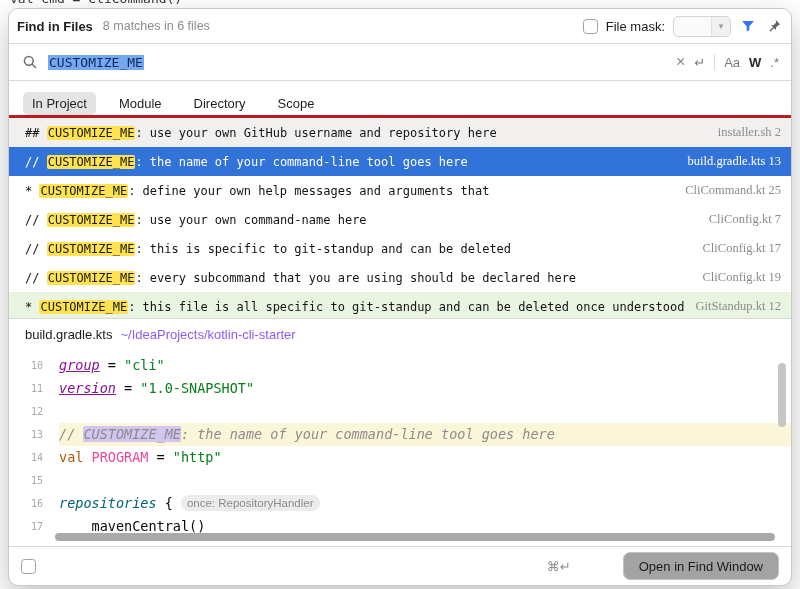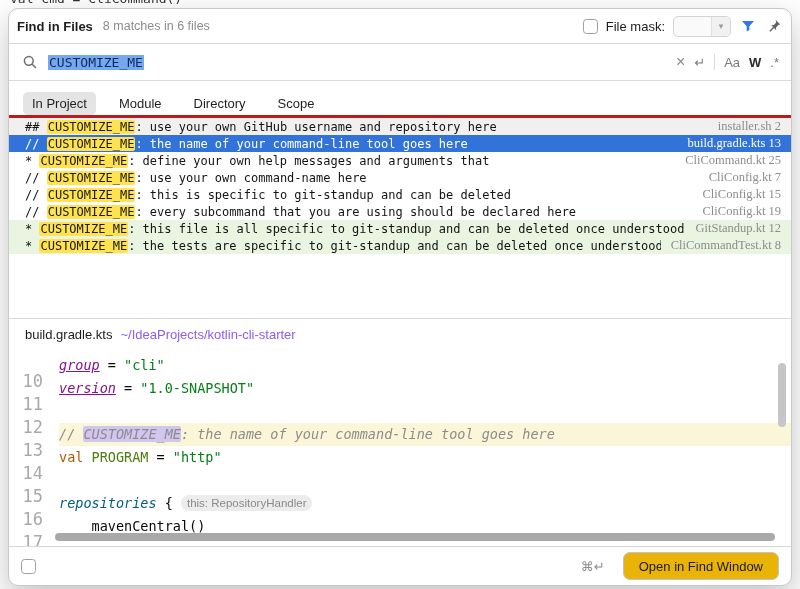--- a/index.html
+++ b/index.html
@@ -36,60 +36,60 @@
   .vdiv{width:1px;height:16px;background:#dcdcdc;flex:none;}
 
   
   .tabs{height:34px;flex:none;display:flex;align-items:flex-end;gap:14px;padding:0 14px;
     border-bottom:3px solid #b91c1c;font-size:13px;color:#1f1f1f;}
   .tab{padding:4px 9px;border-radius:5px;}
   .tab.sel-tab{background:#e4e4e4;}
 
   
   .results{height:200px;flex:none;overflow:hidden;}
-  .row{display:flex;align-items:center;height:17px;padding:0 10px 0 16px;
+  .row{display:flex;align-items:center;height:29px;padding:0 10px 0 16px;
     font-family:"DejaVu Sans Mono",monospace;font-size:12px;color:#141414;box-sizing:border-box;}
   .row-txt{flex:1;white-space:nowrap;overflow:hidden;}
   .ref{margin-left:10px;white-space:nowrap;color:#8c8c8c;font-family:Liberation Serif, serif;font-size:12.5px;}
   .chip{background:#ffe24f;color:#1a1a1a;border-radius:2px;padding:0 1px;}
   .row.muted{background:#f1f0ee;}
   .row.test{background:#e9f5e1;}
   .row.selected{background:#3273d9;color:#ffffff;}
   .row.selected .ref{color:#ffffff;}
 
   
   .preview-hdr{height:30px;flex:none;display:flex;align-items:center;gap:8px;padding:0 16px;
     border-top:1px solid #d8d8d8;font-size:13px;color:#1b1b1b;}
   .path{color:#8b5cf6;}
 
   
   .code-wrap{flex:1;position:relative;overflow:hidden;padding-top:5px;background:#fff;}
   .cl{display:flex;height:23px;line-height:23px;font-family:"DejaVu Sans Mono",monospace;
     font-size:13.5px;color:#080808;white-space:pre;}
-  .ln{width:34px;flex:none;text-align:right;padding-right:16px;color:#a9a9a9;font-size:17px;margin-top:16px;}
+  .ln{width:34px;flex:none;text-align:right;padding-right:16px;color:#a9a9a9;font-size:10px;}
   .lb{flex:1;}
   .cl.cur .lb{background:#fcf6d8;}
   .seg.prop{color:#871094;font-style:italic;text-decoration:underline;}
-  .seg.prop-decl{color:#4d7c0f;}
+  .seg.prop-decl{color:#ec4899;}
   .seg.str{color:#067d17;}
   .seg.comment{color:#8c8c8c;font-style:italic;}
   .seg.match{background:#d2c6f1;border-radius:2px;}
   .seg.kw{color:#b25900;}
   .seg.fn{color:#00627a;font-style:italic;}
   .seg.hint{background:#ececec;color:#8a8a8a;font-family:"Liberation Sans",sans-serif;
     font-size:11.5px;font-style:normal;padding:2px 6px;border-radius:8px;vertical-align:1px;}
   .vscroll{position:absolute;top:14px;right:5px;width:8px;height:64px;background:#c6c6c6;border-radius:4px;}
   .hscroll{position:absolute;bottom:5px;left:46px;right:16px;height:8px;background:#a9a9a9;border-radius:4px;}
 
   
   .footer{height:38px;flex:none;display:flex;align-items:center;gap:8px;padding:0 12px;
     border-top:1px solid #d8d8d8;font-size:13px;color:#1d1d1d;}
   .shortcut{color:#8c8c8c;margin-right:10px;}
-  .btn{height:28px;padding:0 15px;border:1px solid #c3c3c3;border-radius:7px;background:#eab308;
-    font-size:13px;font-family:"Liberation Sans",sans-serif;color:#1b1b1b;}
+  .btn{height:28px;padding:0 15px;border:1px solid #c3c3c3;border-radius:7px;background:#a3a3a3;
+    font-size:13px;font-family:"Liberation Sans",sans-serif;color:#1b1b1b;margin-left:34px;}
 </style>
 </head>
 <body>
 
 <div class="editor-behind">
   <span class="code-frag">val cmd = CliCommand()</span>
 </div>
 
 <div class="dialog">
 
@@ -150,21 +150,21 @@
       <div class="row ">
         <span class="row-txt"><span class="pre">* </span><span class="chip">CUSTOMIZE_ME</span><span class="rest">: define your own help messages and arguments that</span></span>
         <span class="ref">CliCommand.kt 25</span>
       </div>
       <div class="row ">
         <span class="row-txt"><span class="pre">// </span><span class="chip">CUSTOMIZE_ME</span><span class="rest">: use your own command-name here</span></span>
         <span class="ref">CliConfig.kt 7</span>
       </div>
       <div class="row ">
         <span class="row-txt"><span class="pre">// </span><span class="chip">CUSTOMIZE_ME</span><span class="rest">: this is specific to git-standup and can be deleted</span></span>
-        <span class="ref">CliConfig.kt 15</span>
+        <span class="ref">CliConfig.kt 17</span>
       </div>
       <div class="row ">
         <span class="row-txt"><span class="pre">// </span><span class="chip">CUSTOMIZE_ME</span><span class="rest">: every subcommand that you are using should be declared here</span></span>
         <span class="ref">CliConfig.kt 19</span>
       </div>
       <div class="row test">
         <span class="row-txt"><span class="pre">* </span><span class="chip">CUSTOMIZE_ME</span><span class="rest">: this file is all specific to git-standup and can be deleted once understood</span></span>
         <span class="ref">GitStandup.kt 12</span>
       </div>
       <div class="row test">
@@ -179,21 +179,21 @@
   </div>
 
   <div class="code-wrap">
     <div>
         <div class="cl"><span class="ln">10</span><span class="lb"><span class="seg prop">group</span><span class="seg plain"> = </span><span class="seg str">"cli"</span></span></div>
         <div class="cl"><span class="ln">11</span><span class="lb"><span class="seg prop">version</span><span class="seg plain"> = </span><span class="seg str">"1.0-SNAPSHOT"</span></span></div>
         <div class="cl"><span class="ln">12</span><span class="lb"></span></div>
         <div class="cl cur"><span class="ln">13</span><span class="lb"><span class="seg comment">// </span><span class="seg comment match">CUSTOMIZE_ME</span><span class="seg comment">: the name of your command-line tool goes here</span></span></div>
         <div class="cl"><span class="ln">14</span><span class="lb"><span class="seg kw">val </span><span class="seg prop-decl">PROGRAM</span><span class="seg plain"> = </span><span class="seg str">"http"</span></span></div>
         <div class="cl"><span class="ln">15</span><span class="lb"></span></div>
-        <div class="cl"><span class="ln">16</span><span class="lb"><span class="seg fn">repositories</span><span class="seg plain"> { </span><span class="seg hint">this: RepositoryHandler</span></span></div>
+        <div class="cl"><span class="ln">16</span><span class="lb"><span class="seg fn">repositories</span><span class="seg plain"> { </span><span class="seg hint">once: RepositoryHandler</span></span></div>
         <div class="cl"><span class="ln">17</span><span class="lb"><span class="seg plain">    mavenCentral()</span></span></div>
       </div>
     <div class="vscroll"></div>
     <div class="hscroll"></div>
   </div>
 
   <div class="footer">
     <span class="cb"></span>
     <span class="spacer"></span>
     <span class="shortcut">⌘↵</span>

